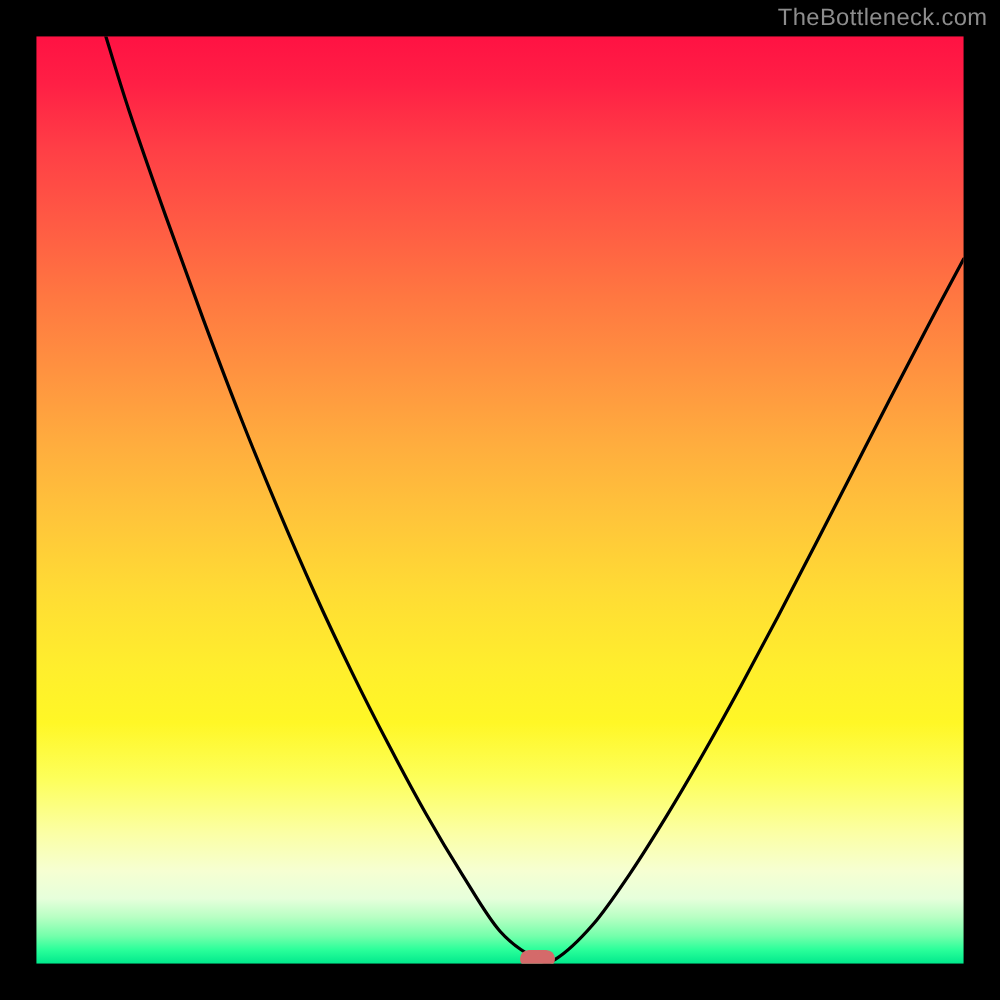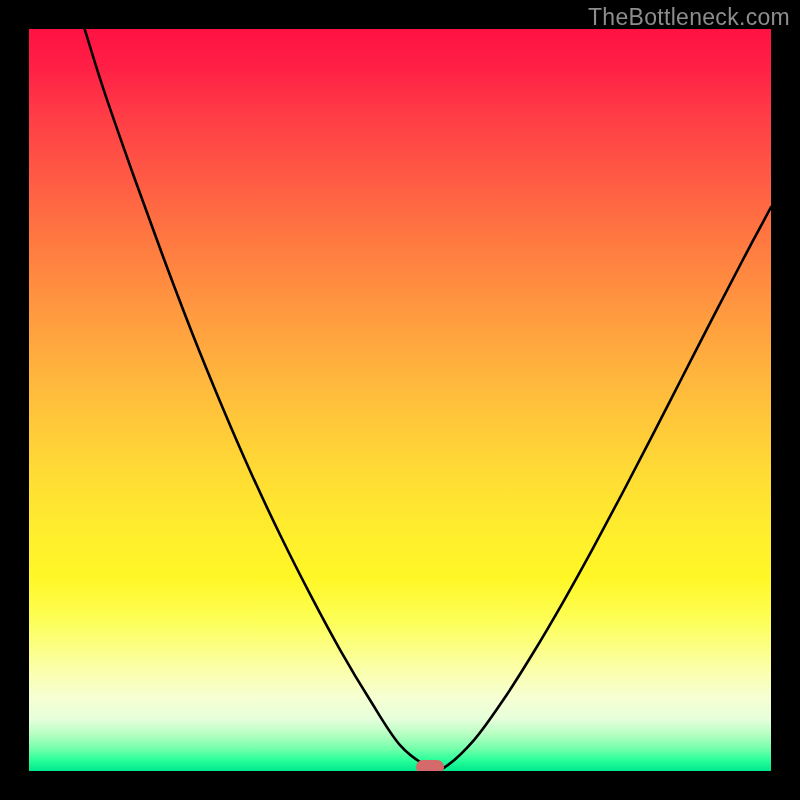--- a/index.html
+++ b/index.html
@@ -60,21 +60,21 @@
     background: #d46a6a;
     border-radius: 7px;
     transform: translate(-50%, -50%);
   }
   .watermark {
     position: absolute;
     top: 4px;
     right: 10px;
     color: #8d8d8d;
     font-family: Arial, Helvetica, sans-serif;
-    font-size: 23px;
+    font-size: 19px;
     letter-spacing: 0.3px;
   }
 </style>
 </head>
 <body>
 
 <div class="chart-container">
 
   <div class="plot-area">
     <div class="gradient-bg"></div>

